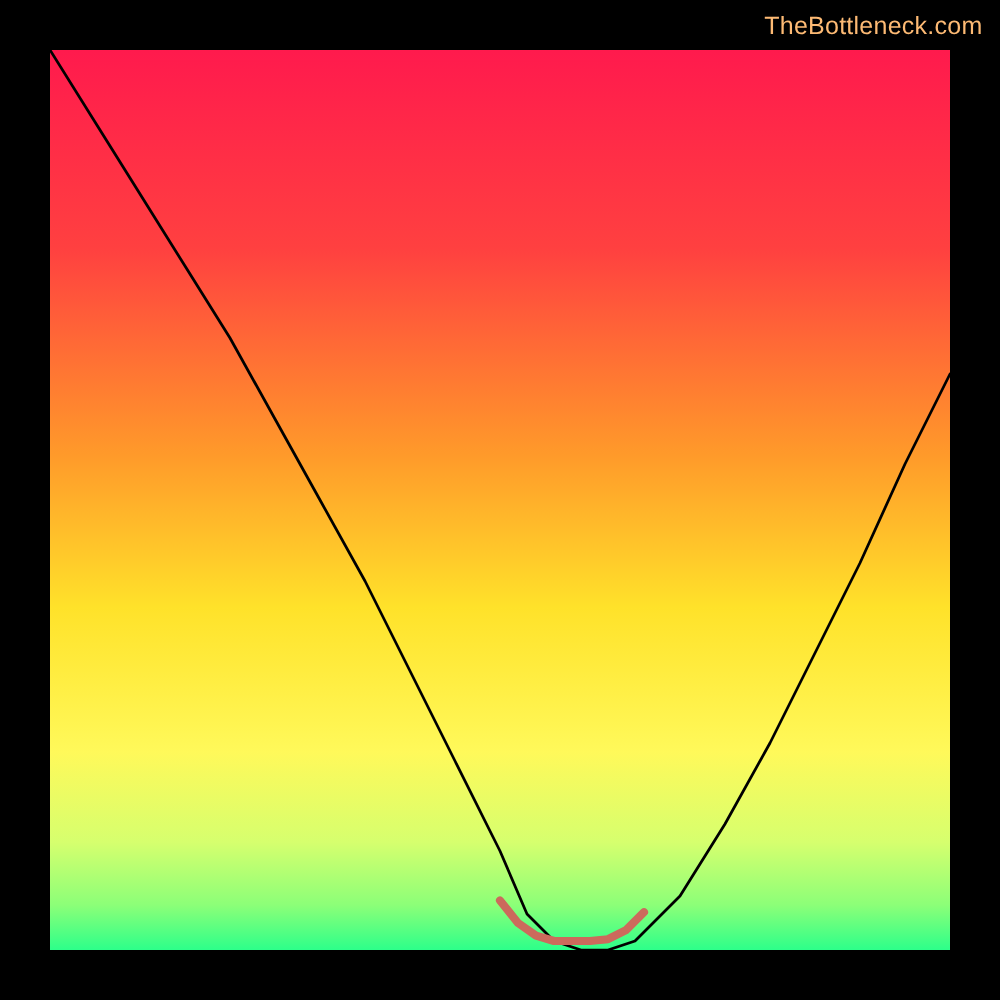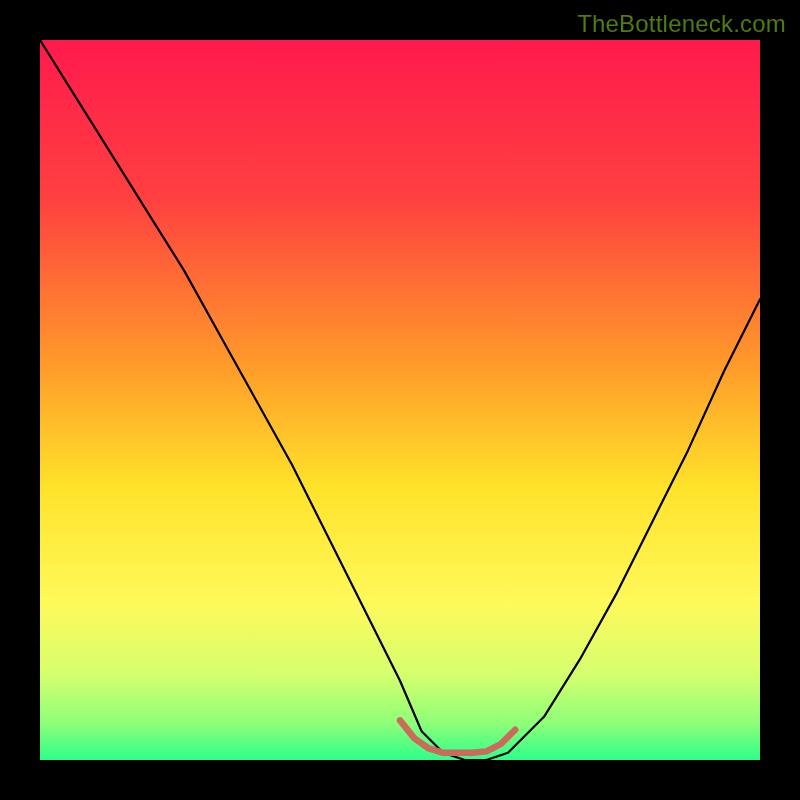--- a/index.html
+++ b/index.html
@@ -30,22 +30,22 @@
     inset: 0;
   }
   .curve {
     position: absolute;
     inset: 0;
   }
   .watermark {
     position: absolute;
     top: 10px;
     right: 14px;
-    color: #4d7c0f;
-    font-size: 24px;
+    color: #fdba74;
+    font-size: 20px;
     font-weight: 400;
     letter-spacing: 0.2px;
   }
 </style>
 </head>
 <body>
 
 <div class="frame">
 
   <div class="watermark">TheBottleneck.com</div>

